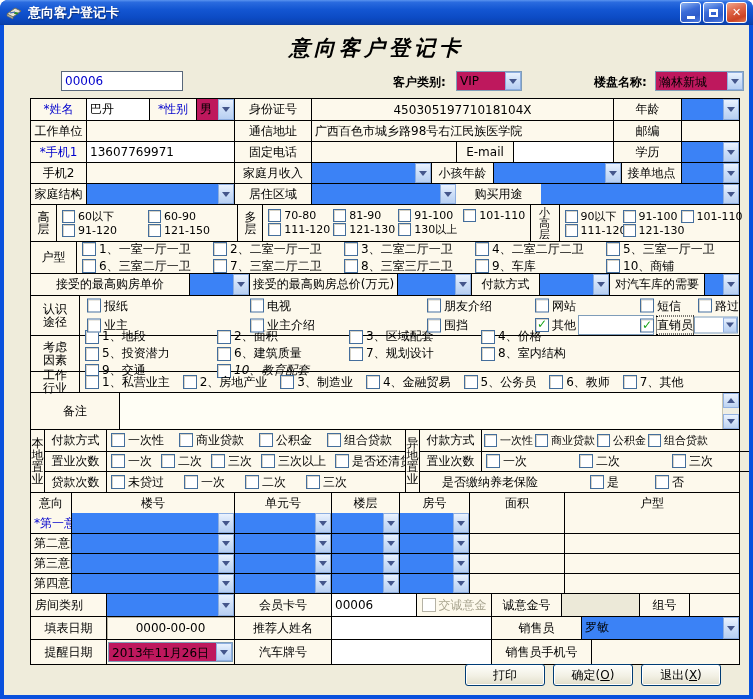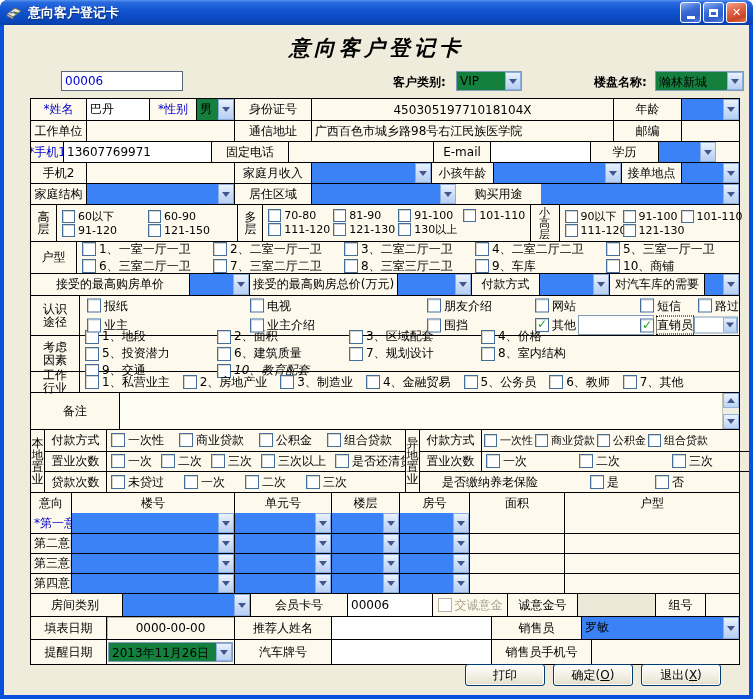--- a/index.html
+++ b/index.html
@@ -23,21 +23,21 @@
   .client{position:absolute;left:4px;top:25px;right:4px;bottom:4px;background:#EFECDB;overflow:hidden;}
   .big-title{position:absolute;left:0;top:9px;width:100%;text-align:center;font-size:21px;font-weight:bold;
     font-style:italic;font-family:"DejaVu Serif","Liberation Serif",serif;letter-spacing:4px;}
   .lab{position:absolute;top:3px;font-size:12px;white-space:nowrap;}
   .hdr{position:absolute;left:0;top:46px;width:100%;height:24px;}
   .inp{position:absolute;top:0;height:20px;border:1px solid #58677A;background:#fff;font-size:12px;
     font-family:inherit;padding:1px 3px;box-sizing:border-box;}
   .blue-text{color:#0000CC;}
   
   .combo{display:inline-flex;align-items:stretch;box-sizing:border-box;height:20px;background:#3b82f6;}
-  .combo.white{background:#15803d;}
+  .combo.white{background:#be185d;}
   .combo.sunken{border:1px solid #7F9DB9;}
   .combo.abs{position:absolute;top:0;}
   .combo.fill{width:100%;height:100%;}
   .cval{flex:1;font-size:12px;padding:2px 3px 0 3px;white-space:nowrap;overflow:hidden;}
   .cbtn{width:16px;flex:none;margin-left:auto;background:linear-gradient(180deg,#EAF2FE 0%,#CFE0F8 45%,#B7CFF2 100%);
     border:1px solid #8DAEE0;box-sizing:border-box;display:flex;align-items:center;justify-content:center;cursor:pointer;}
   .tri{width:0;height:0;border:4px solid transparent;border-top:5px solid #44568B;margin-top:4px;}
   
   .sheet{position:absolute;left:26px;top:73px;width:710px;box-sizing:border-box;}
   .sec{border:1px solid #000;border-top:none;background:#FDF9EC;box-sizing:border-box;width:710px;}
@@ -178,21 +178,21 @@
         </div>
         <div class="row">
           <span class="c" style="width:55px;">工作单位</span>
           <span class="c" style="width:148px;"></span>
           <span class="c" style="width:77px;">通信地址</span>
           <span class="c lft" style="width:302px;">广西百色市城乡路98号右江民族医学院</span>
           <span class="c" style="width:68px;">邮编</span>
           <span class="c" style="width:58px;"></span>
         </div>
         <div class="row">
-          <span class="c req" style="width:32px;">*手机1</span>
+          <span class="c req" style="width:55px;">*手机1</span>
           <span class="c white lft" style="width:148px;">13607769971</span>
           <span class="c" style="width:77px;">固定电话</span>
           <span class="c" style="width:145px;"></span>
           <span class="c" style="width:57px;">E-mail</span>
           <span class="c white" style="width:100px;"></span>
           <span class="c" style="width:68px;">学历</span>
           <span class="c" style="width:58px;padding:0;">
             <span class="combo fill">
               <span class="cval"></span>
               <span class="cbtn">
@@ -881,21 +881,21 @@
                 </span>
               </span>
               <span class="c" style="width: 95px;"></span>
               <span class="c" style="width: 175px;"></span>
             </div>
           </div>
       </div>
 
       <div class="sec">
         <div class="row" style="height:22px;">
-          <span class="c lft" style="width:75px;padding-left:4px;margin-left:16px;">房间类别</span>
+          <span class="c lft" style="width:75px;padding-left:4px;">房间类别</span>
           <span class="c" style="width:128px;padding:0;">
             <span class="combo fill">
                 <span class="cval"></span>
                 <span class="cbtn">
                   <span class="tri"></span>
                 </span>
               </span>
           </span>
           <span class="c" style="width:97px;">会员卡号</span>
           <span class="c white" style="width:85px;padding:0;">

